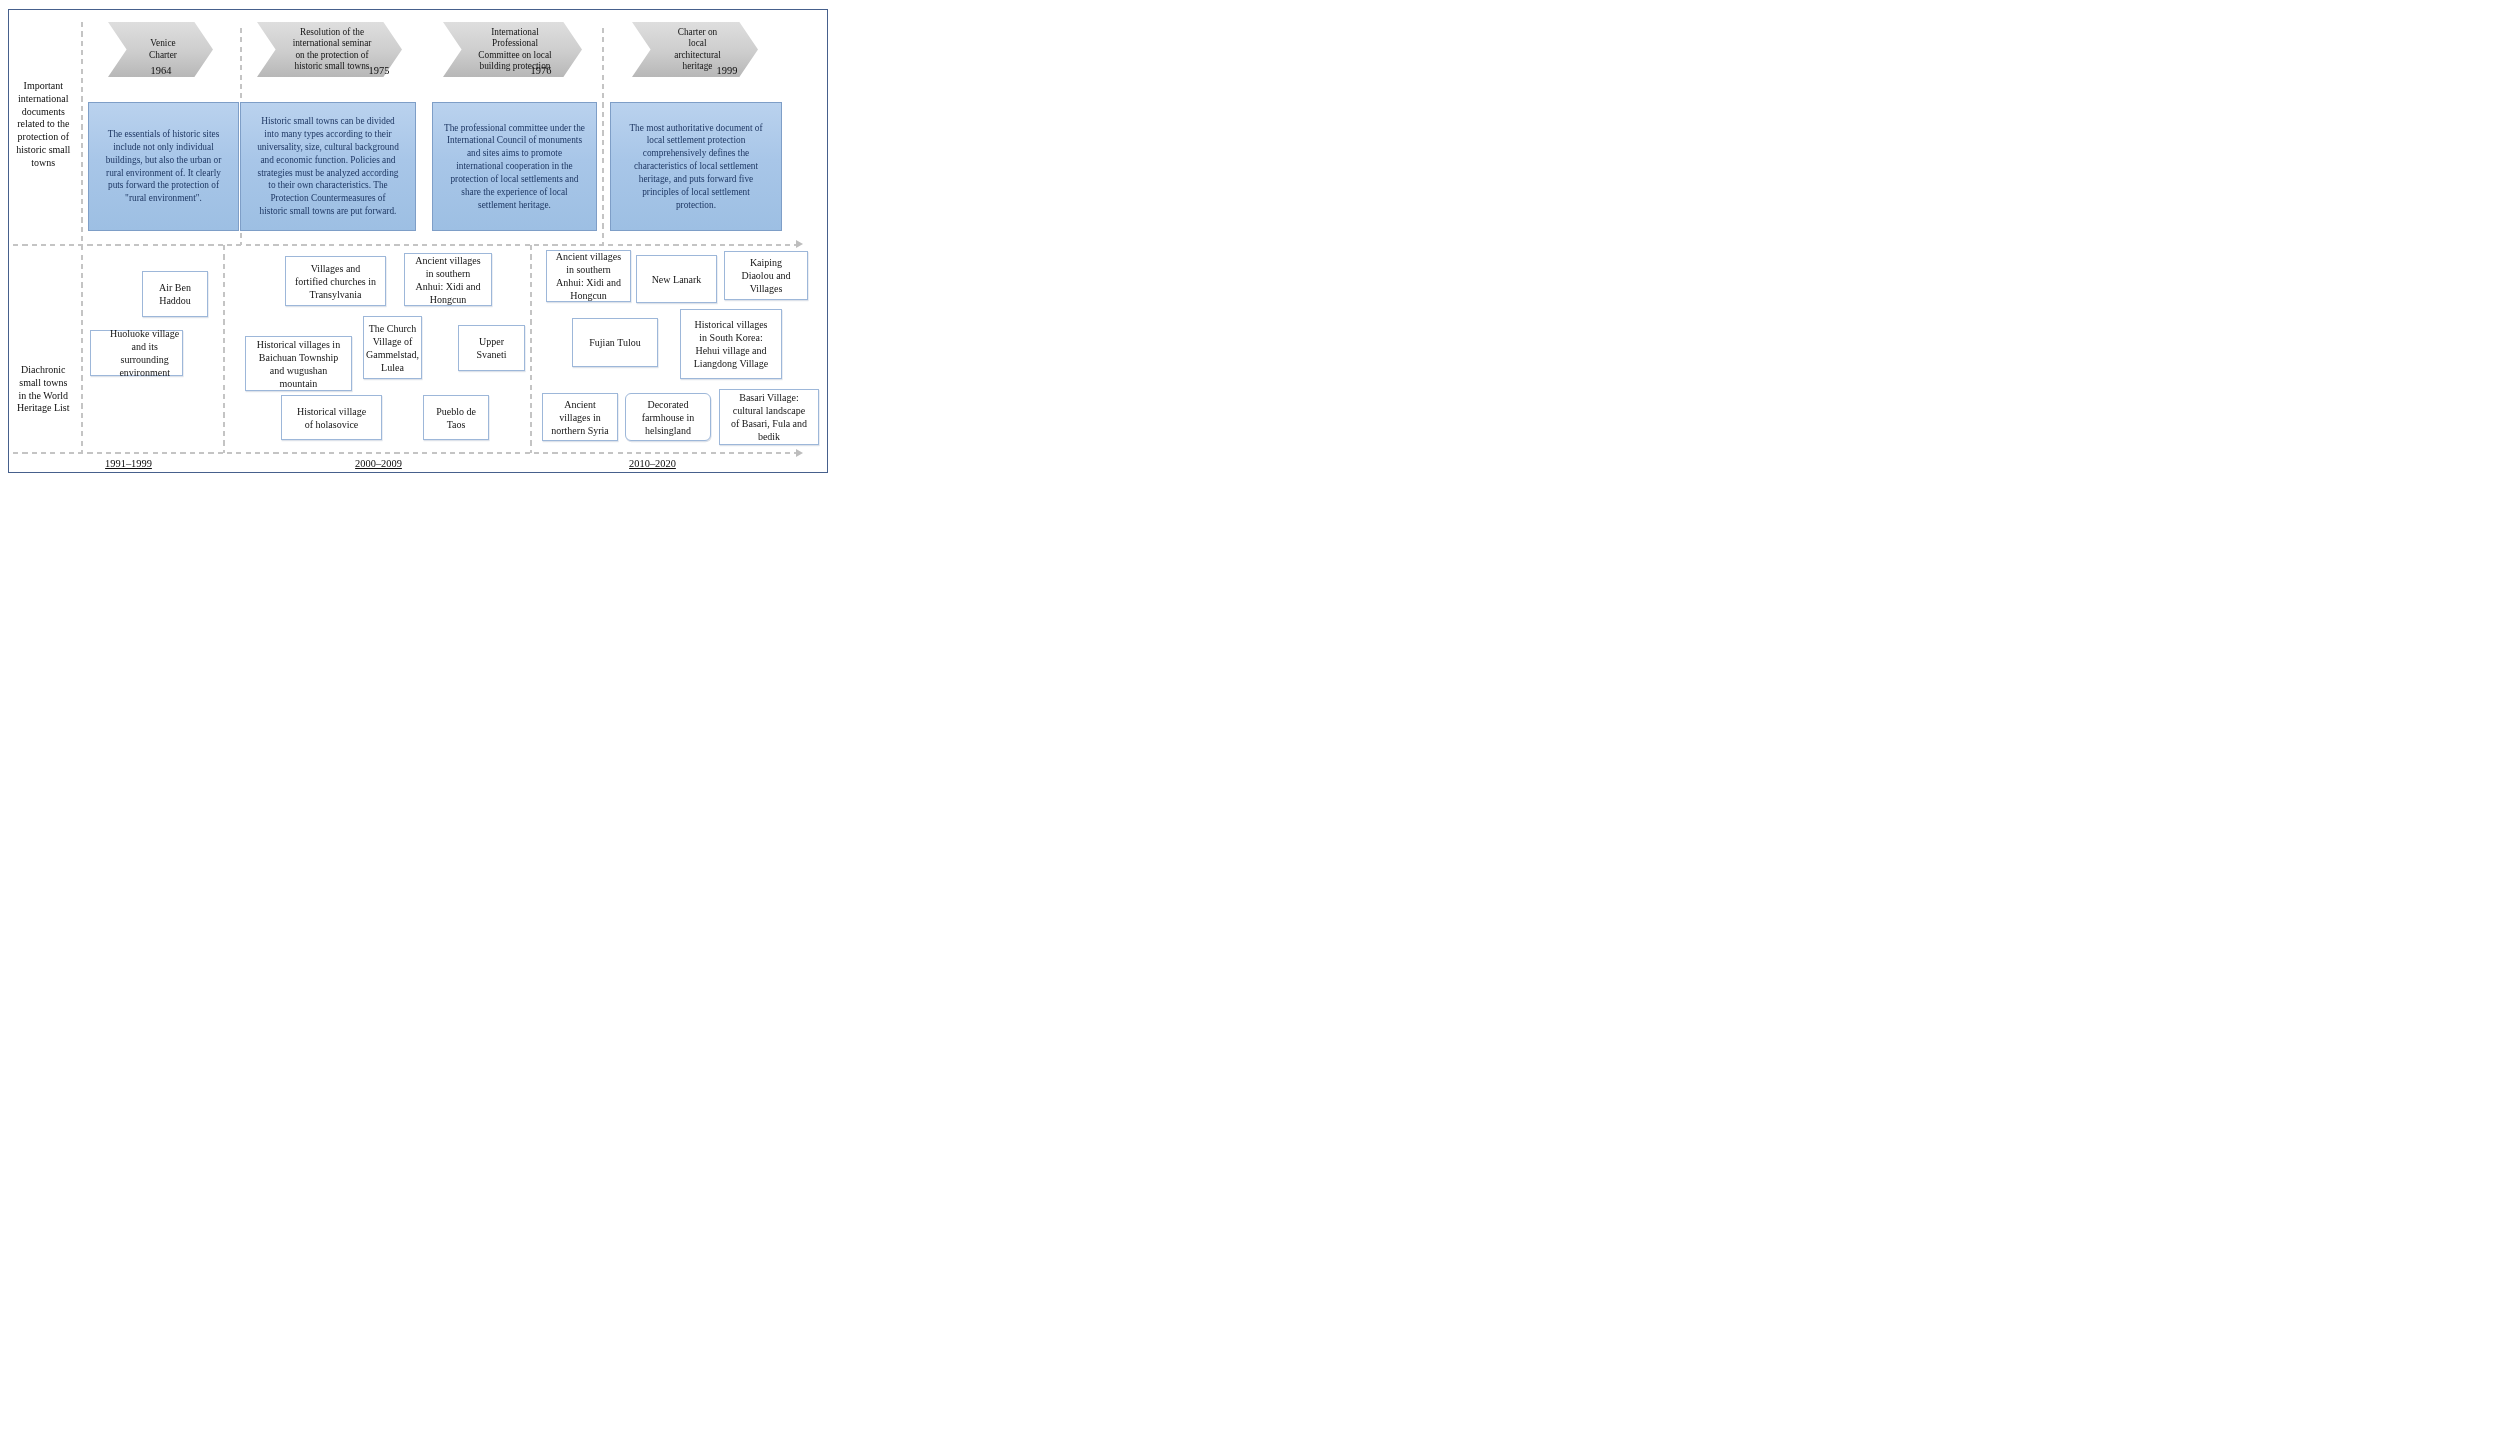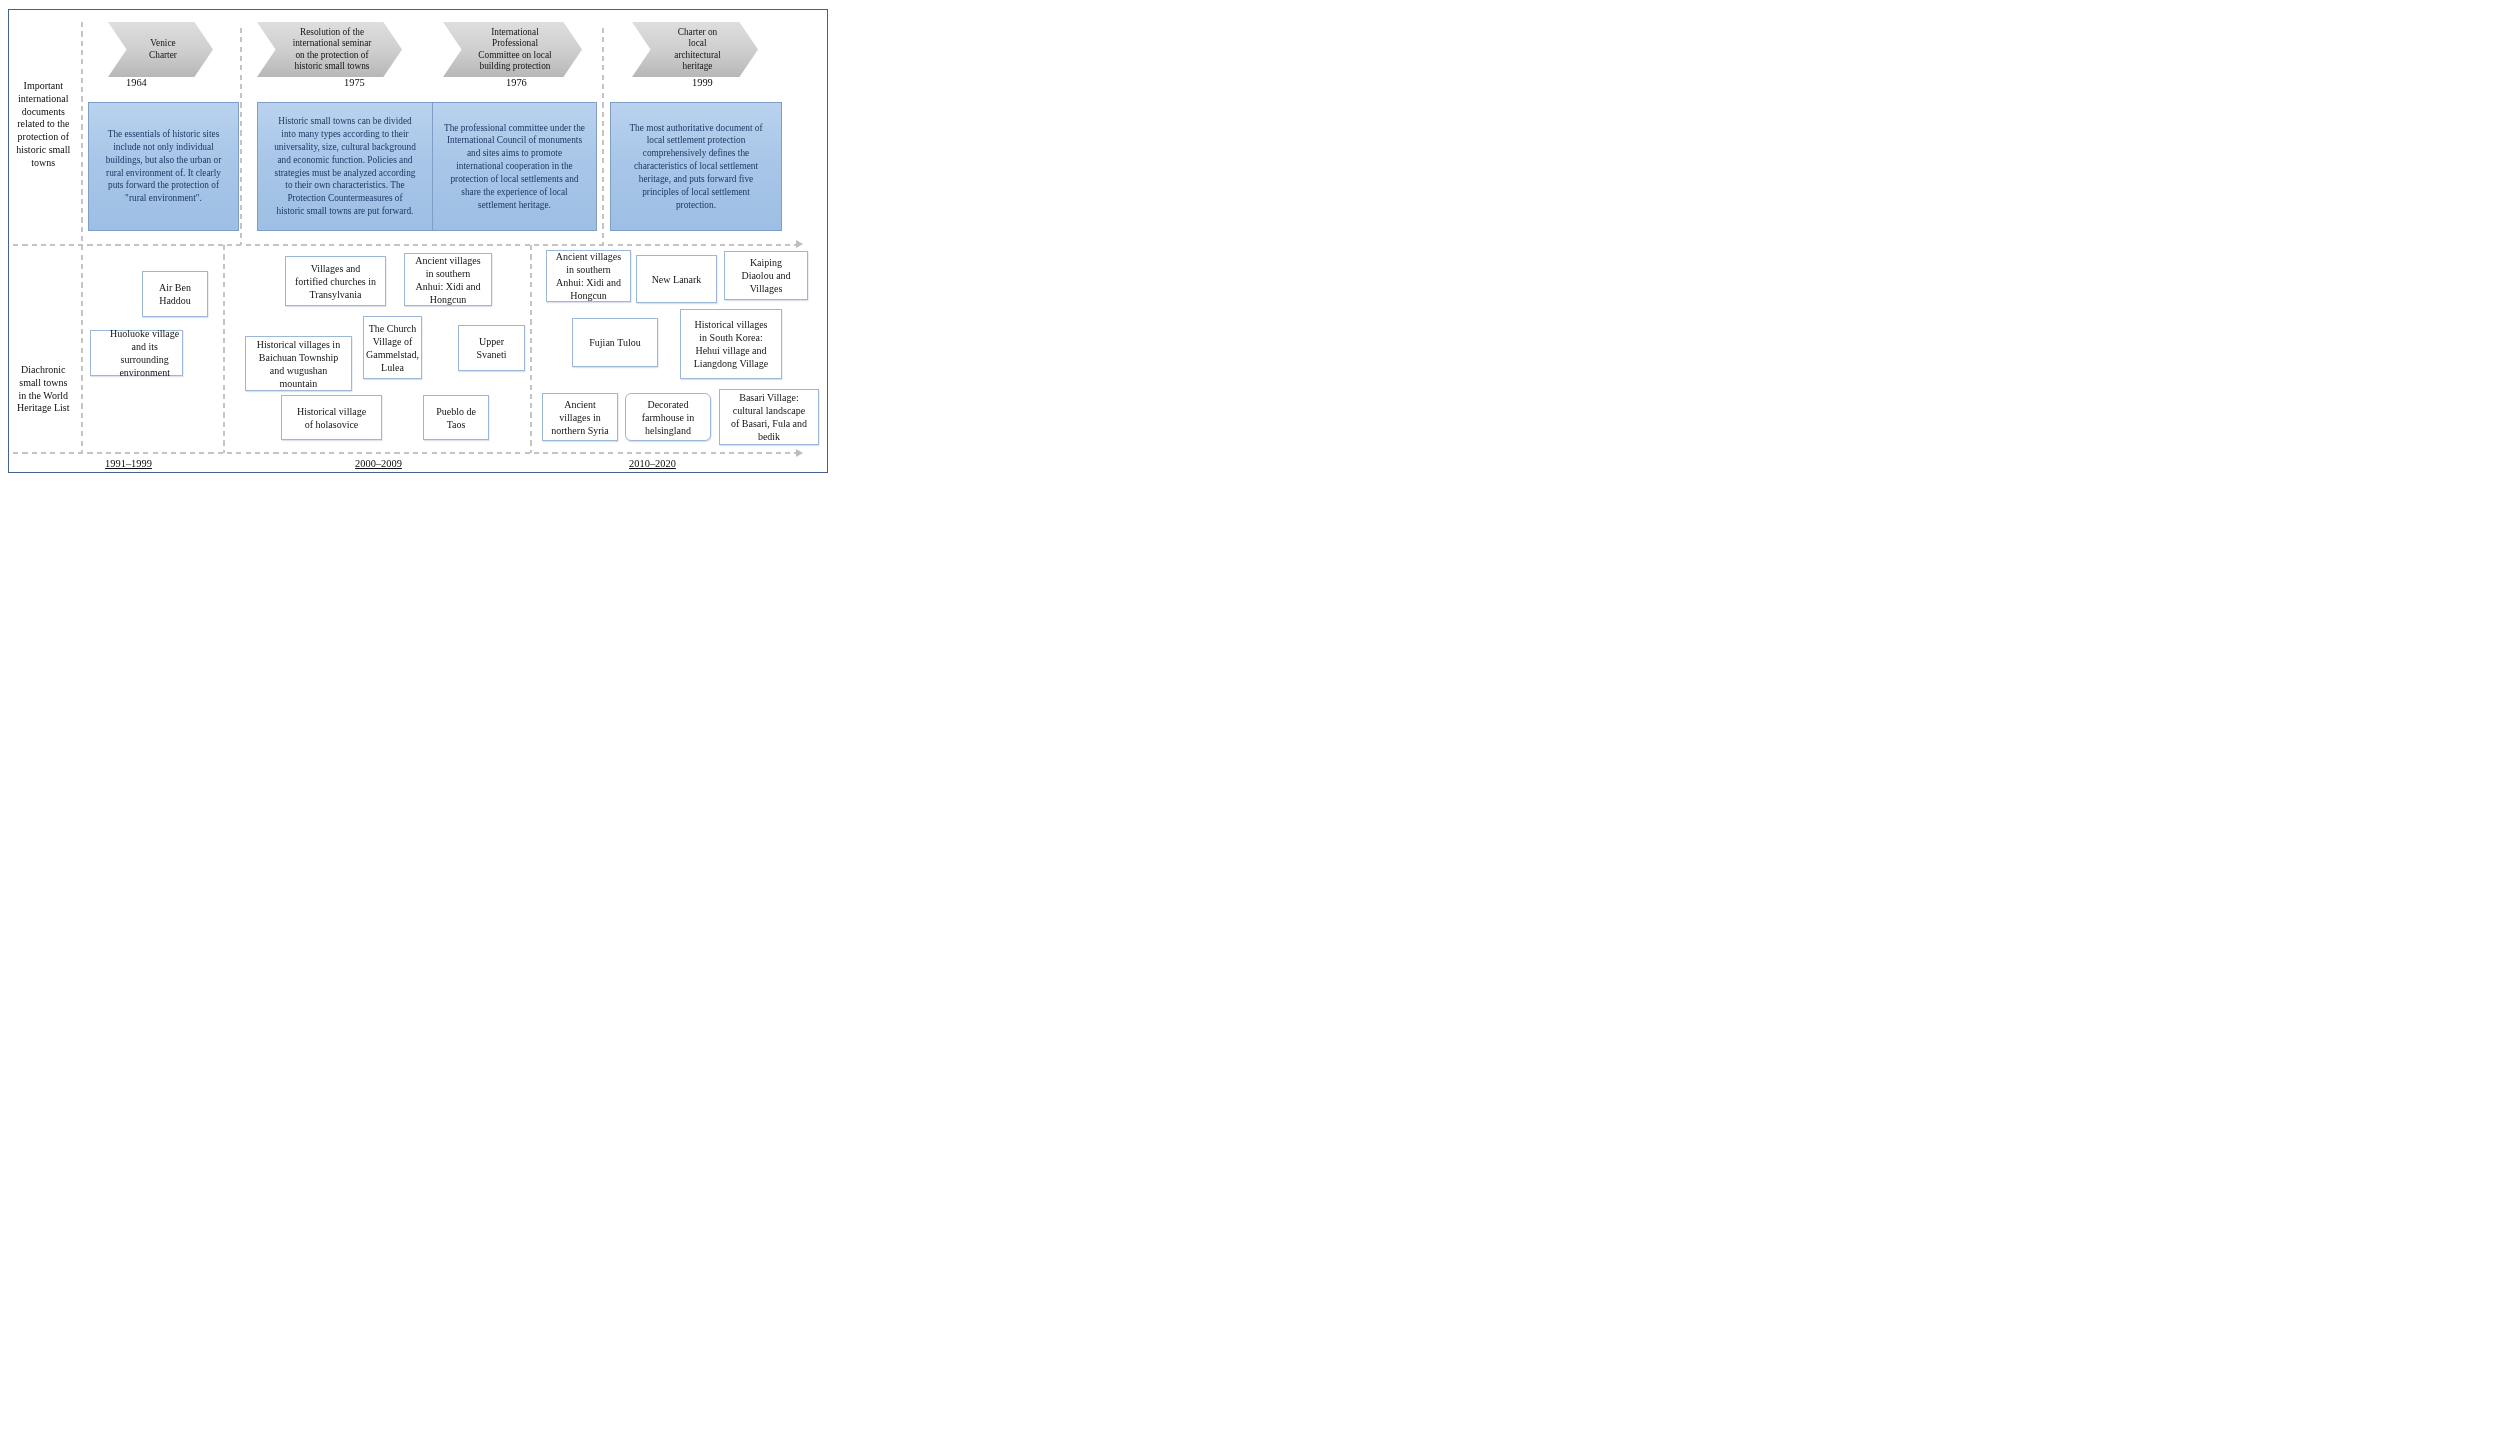--- a/index.html
+++ b/index.html
@@ -57,40 +57,40 @@
     text-align:center;font-size:9.3px;line-height:1.22;
     white-space:pre-line;color:#141414;
     padding:0 15px 0 20px;box-sizing:border-box;
   }
   .chev.a1{left:108px;width:105px;}
   .chev.a2{left:257px;width:145px;}
   .chev.a3{left:443px;width:139px;}
   .chev.a4{left:632px;width:126px;}
 
   .year{
-    position:absolute;top:77px;width:70px;
-    font-size:10.4px;color:#0e0e0e;
+    position:absolute;top:65px;width:70px;
+    text-align:center;font-size:10.4px;color:#0e0e0e;
   }
   .year.y1{left:126px;}
   .year.y2{left:344px;}
   .year.y3{left:506px;}
   .year.y4{left:692px;}
 
   
   .bluebox{
     position:absolute;top:102px;height:129px;
     background:linear-gradient(180deg,#bad2ee 0%,#a8c6e8 45%,#9dbfe3 100%);
     border:0.6px solid #7e9ec7;
     color:#1f3864;
     display:flex;align-items:center;justify-content:center;
     text-align:center;font-size:9.3px;line-height:1.38;
     white-space:pre-line;box-sizing:border-box;padding:3.5px 5.2px;
   }
   .bluebox.b1{left:88px;width:151px;}
-  .bluebox.b2{left:257px;width:176px;}
+  .bluebox.b2{left:240px;width:176px;}
   .bluebox.b3{left:432px;width:165px;}
   .bluebox.b4{left:610px;width:172px;}
 
   
   .site{
     position:absolute;background:#ffffff;
     border:1.2px solid #9db7d9;
     display:flex;align-items:center;justify-content:center;
     text-align:center;font-size:10px;line-height:1.3;
     white-space:pre-line;color:#151515;

